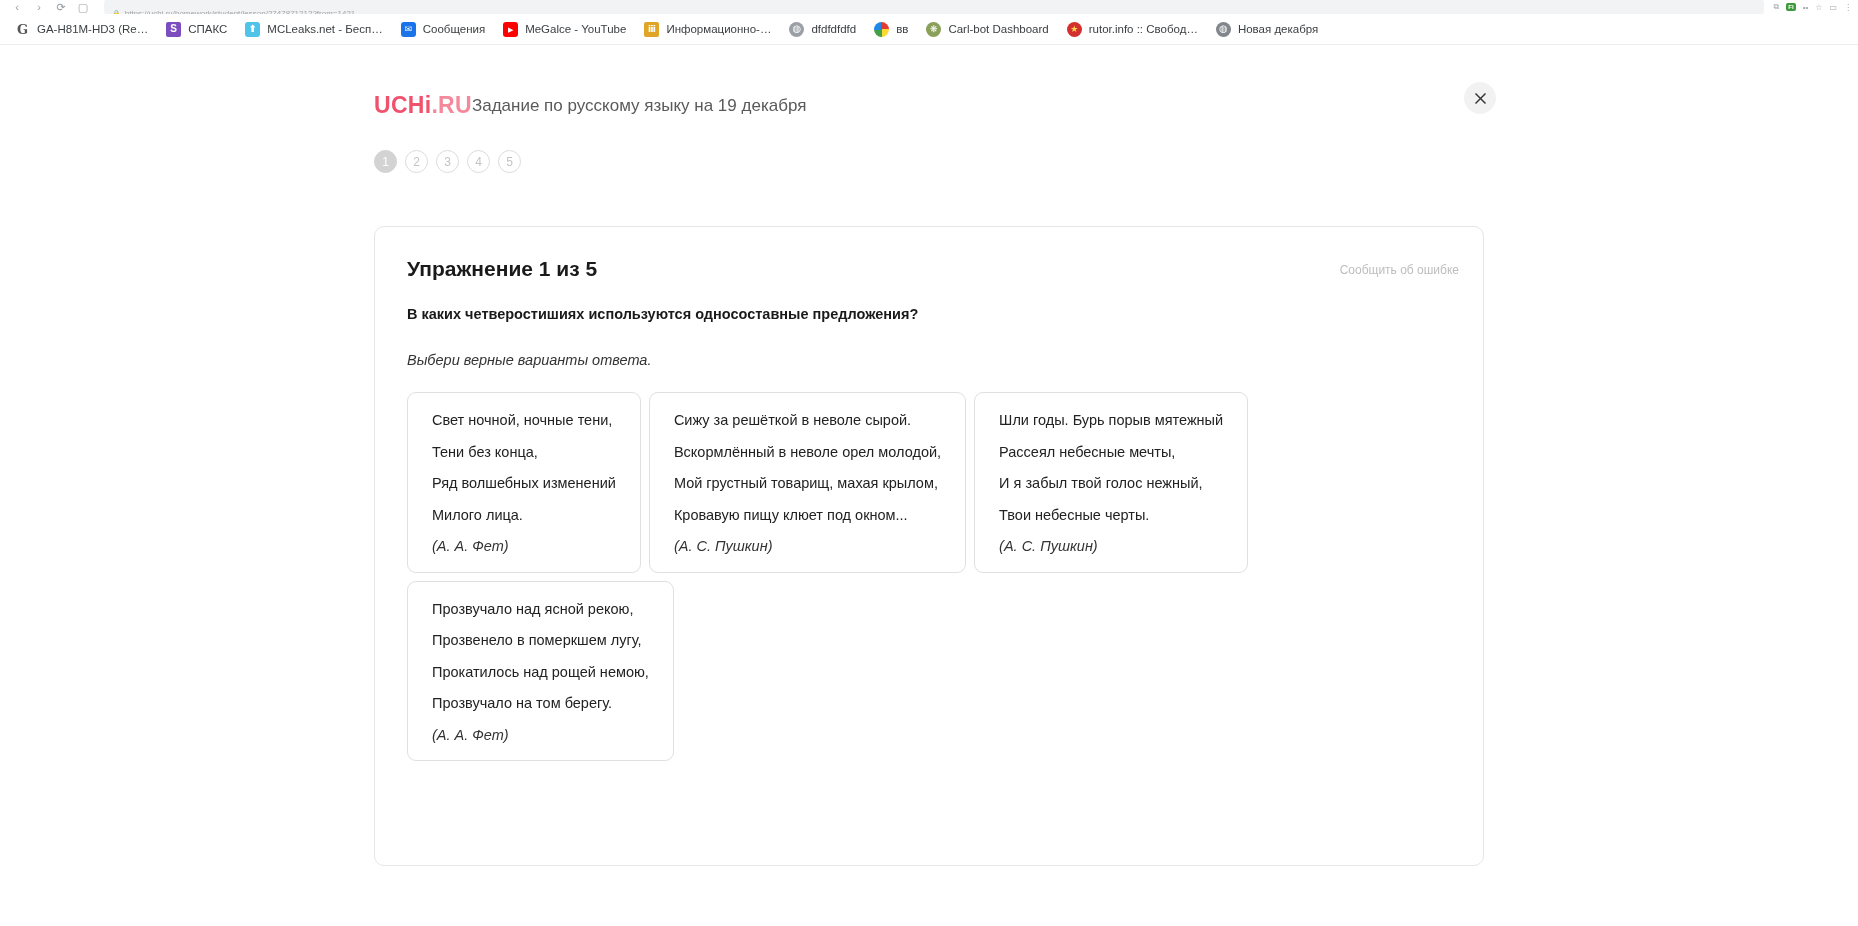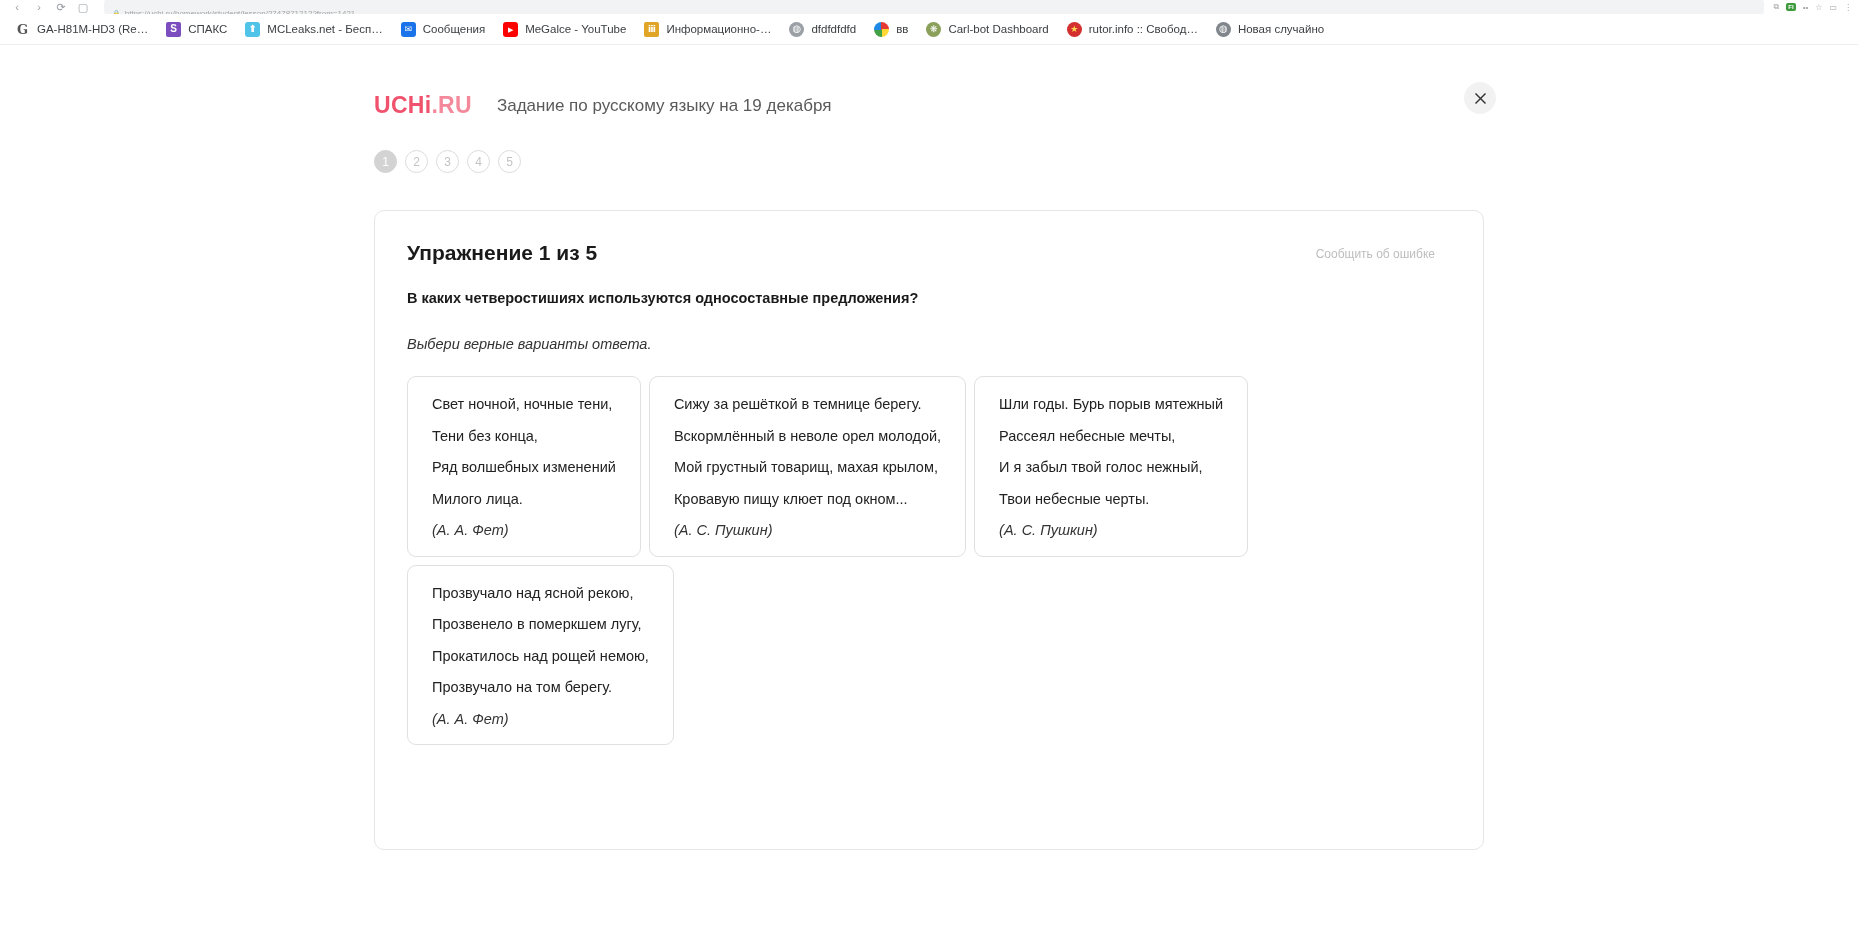--- a/index.html
+++ b/index.html
@@ -118,21 +118,20 @@
   }
   .logo {
     font-size: 23px;
     font-weight: bold;
     letter-spacing: .3px;
     color: #f0526d;
     user-select: none;
   }
   .logo .dim { color: #f5899c; }
   .header-title {
-    margin-left: 25px;
     font-size: 17px;
     color: #5a5a5a;
   }
   .close-btn {
     position: absolute;
     right: -12px; top: 20px;
     width: 32px; height: 32px;
     border-radius: 50%;
     background: #f2f2f2;
     display: flex; align-items: center; justify-content: center;
@@ -160,25 +159,25 @@
     user-select: none;
   }
   .step.active {
     background: #d3d3d3;
     border-color: #d3d3d3;
     color: #ffffff;
   }
 
   .exercise-card {
     width: 1110px;
-    margin: 37px auto 0 auto;
+    margin: 53px auto 0 auto;
     background: #ffffff;
     border: 1px solid #e6e6e6;
     border-radius: 10px;
-    padding: 30px 48px 26px 32px;
+    padding: 30px 24px 26px 32px;
     position: relative;
     min-height: 640px;
   }
 
   .ex-head {
     display: flex;
     align-items: flex-start;
     justify-content: space-between;
   }
   .ex-title {
@@ -319,21 +318,21 @@
     <div class="bm">
       <span class="favicon fav-carl">❋</span>
       <span class="bm-label">Carl-bot Dashboard</span>
     </div>
     <div class="bm">
       <span class="favicon fav-rutor">★</span>
       <span class="bm-label">rutor.info :: Свобод…</span>
     </div>
     <div class="bm">
       <span class="favicon fav-new">◍</span>
-      <span class="bm-label">Новая случайно</span>
+      <span class="bm-label">Новая декабря</span>
     </div>
   </div>
 </div>
 
 <div class="page">
 
   <div class="site-header">
     <div class="logo"><span>UCHi</span><span class="dim">.RU</span></div>
     <div class="header-title">Задание по русскому языку на 19 декабря</div>
     <button class="close-btn">
@@ -367,21 +366,21 @@
       <div class="option">
         <div class="line">Свет ночной, ночные тени,</div>
         <div class="line">Тени без конца,</div>
         <div class="line">Ряд волшебных изменений</div>
         <div class="line">Милого лица.</div>
         <div class="author">(А. А. Фет)</div>
       </div>
 
 
       <div class="option">
-        <div class="line">Сижу за решёткой в темнице берегу.</div>
+        <div class="line">Сижу за решёткой в неволе сырой.</div>
         <div class="line">Вскормлённый в неволе орел молодой,</div>
         <div class="line">Мой грустный товарищ, махая крылом,</div>
         <div class="line">Кровавую пищу клюет под окном...</div>
         <div class="author">(А. С. Пушкин)</div>
       </div>
 
       <div class="option">
         <div class="line">Шли годы. Бурь порыв мятежный</div>
         <div class="line">Рассеял небесные мечты,</div>
         <div class="line">И я забыл твой голос нежный,</div>

